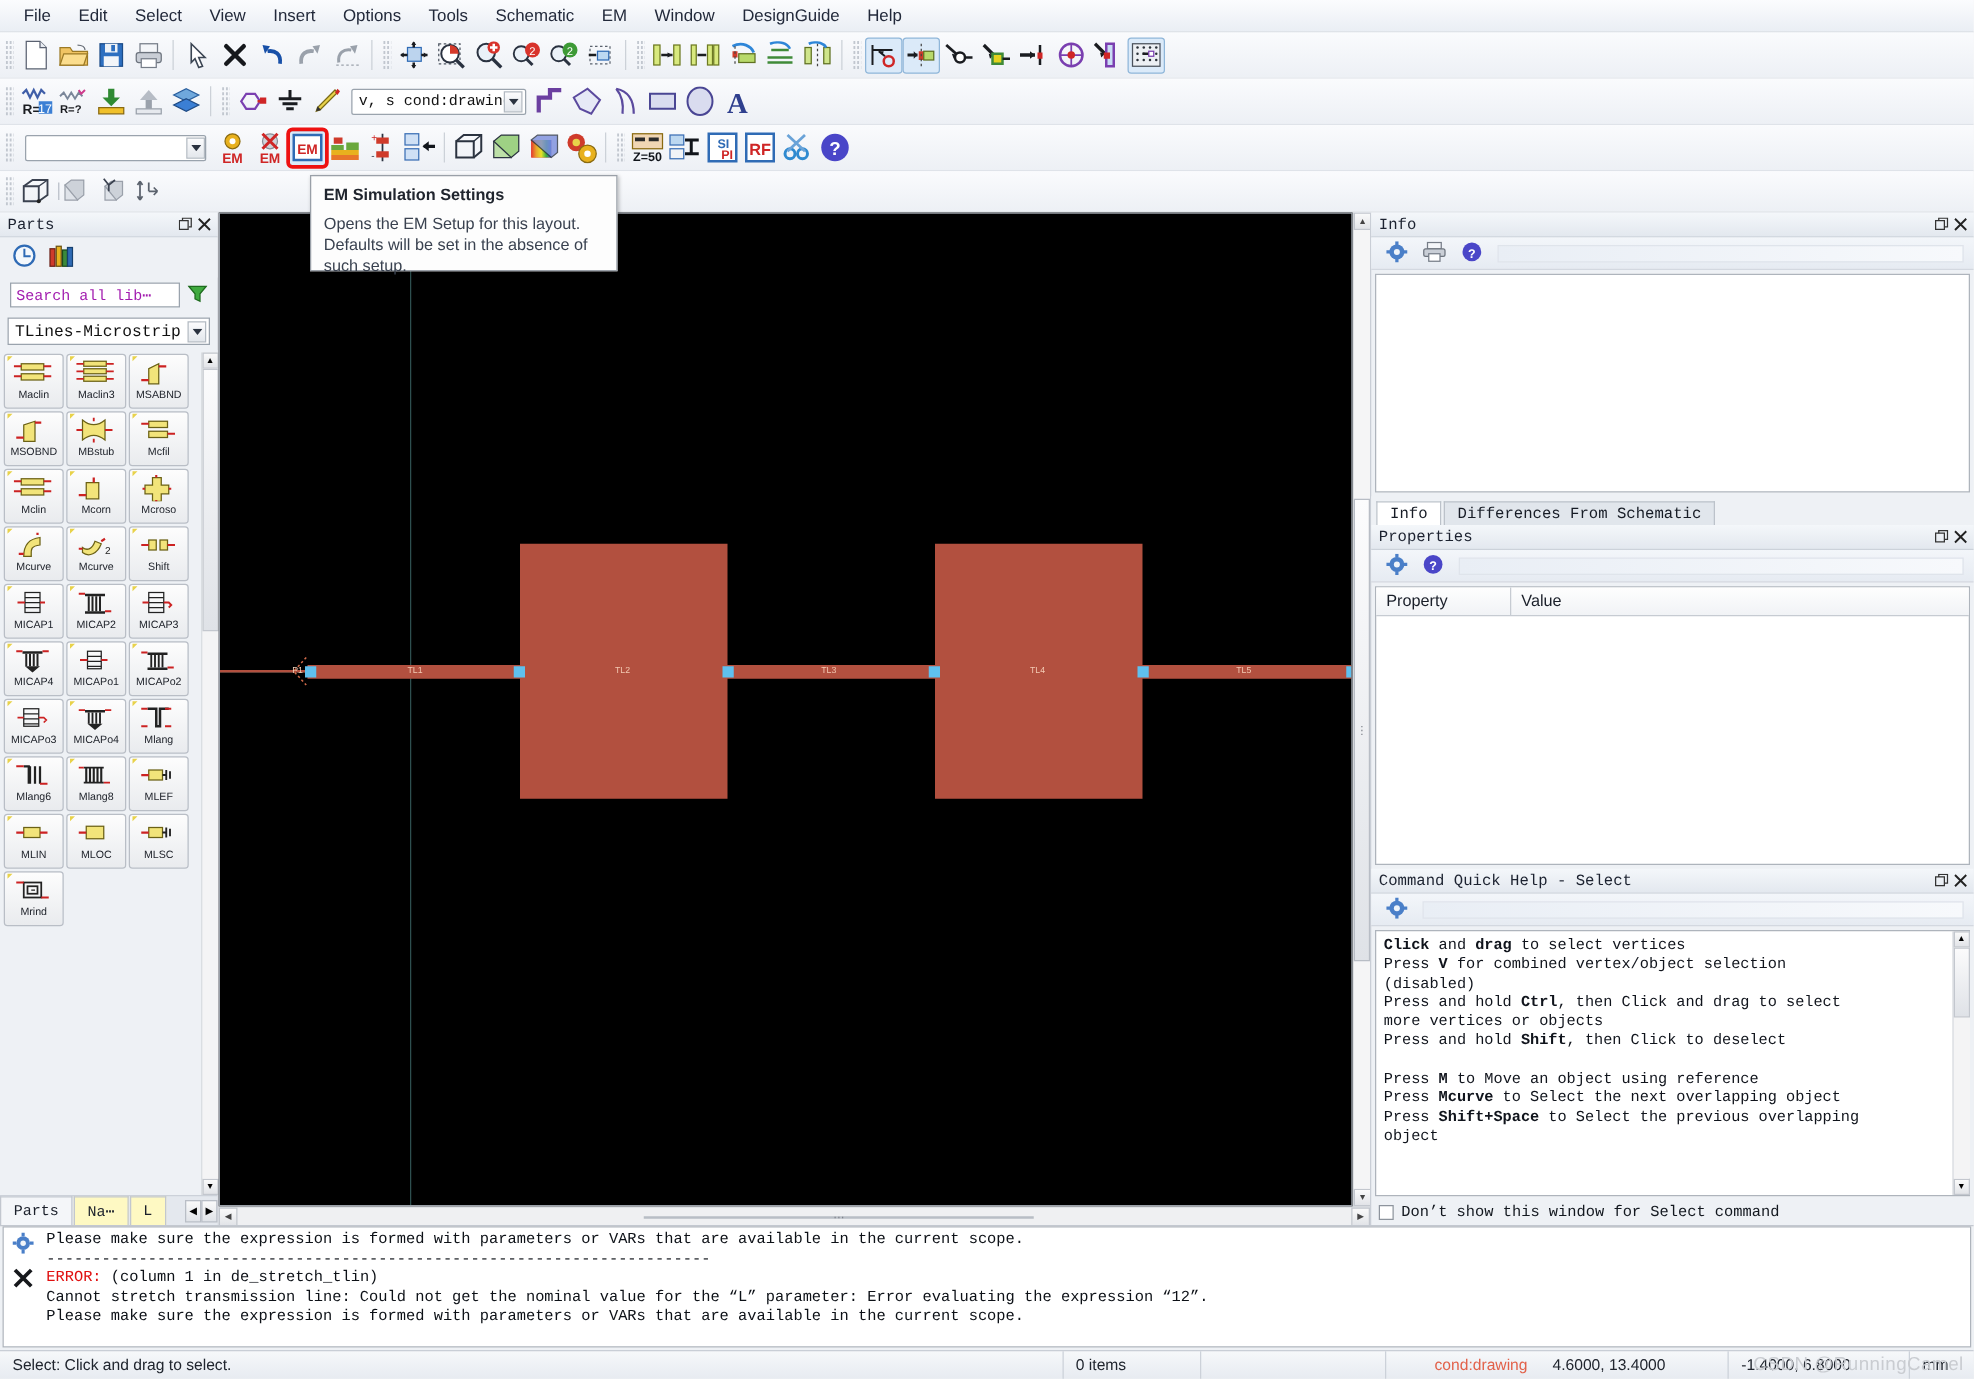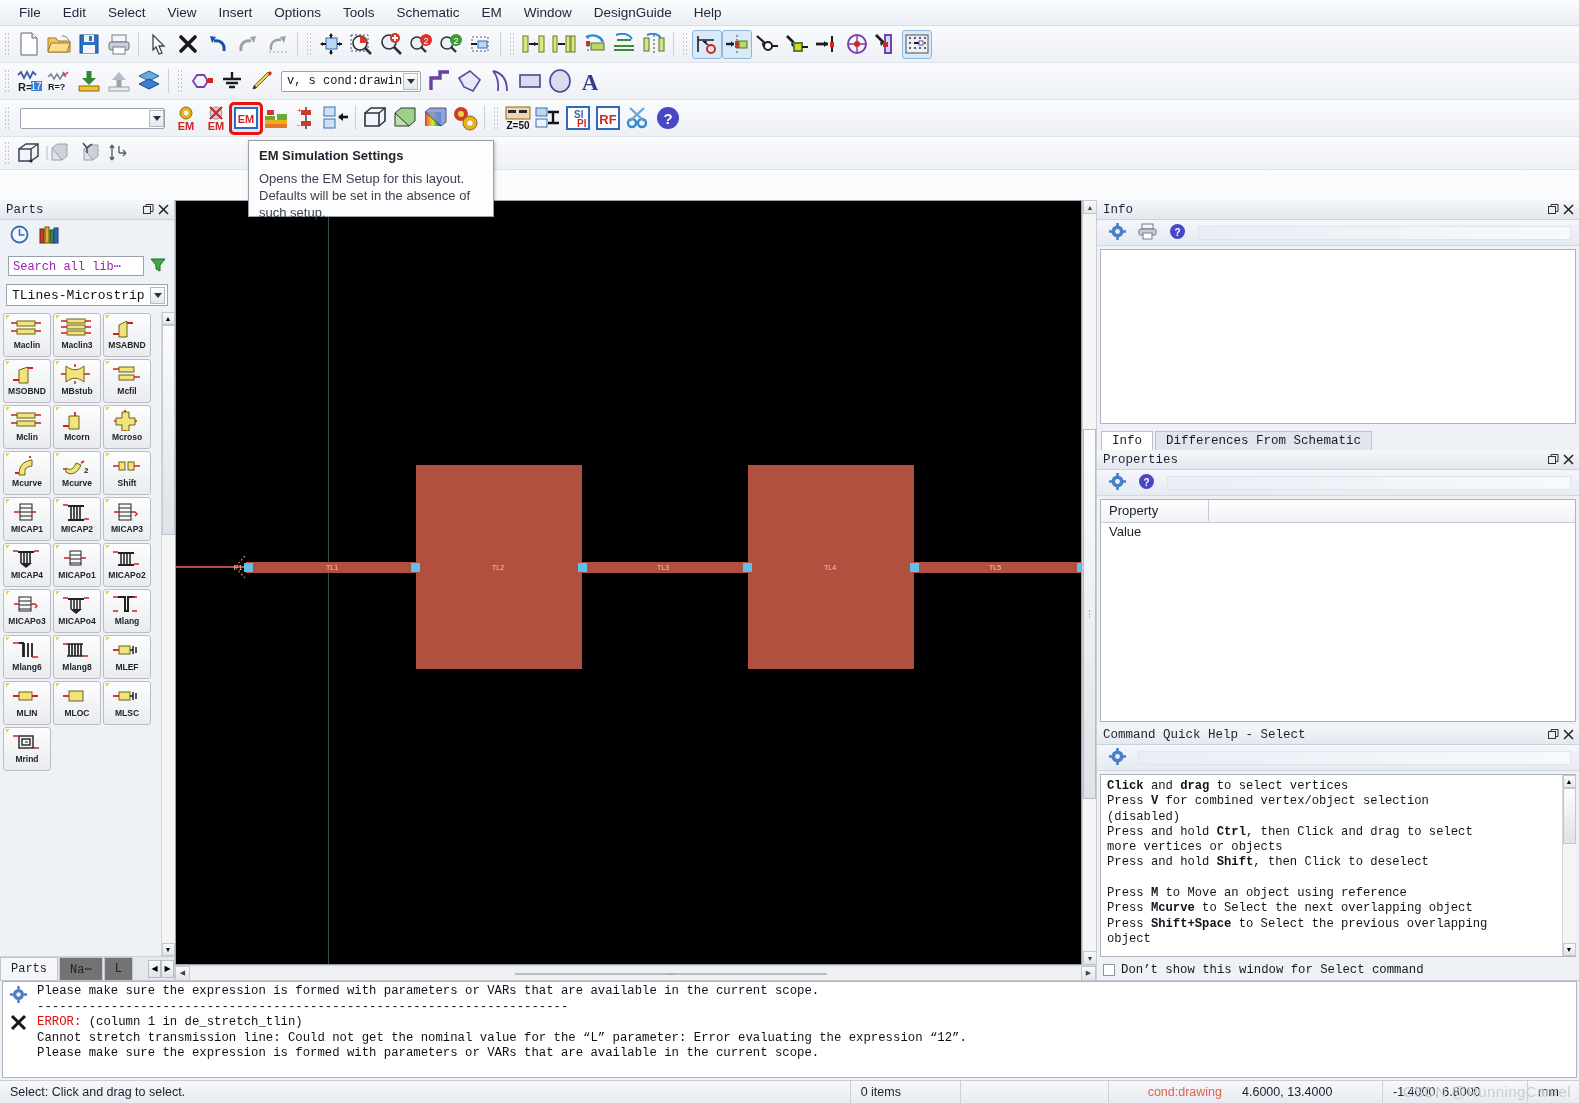--- a/index.html
+++ b/index.html
@@ -38,60 +38,60 @@
   .layercombo { width:140px; height:21px; border:1px solid #9aa3ad; background:#fff;
      display:flex; align-items:center; padding:0 2px 0 5px; font-family:"Liberation Mono", monospace;
      font-size:12px; color:#111; margin:0 4px; border-radius:2px;}
   .layercombo .txt { flex:1; white-space:nowrap; overflow:hidden; }
   .cbarrow { width:15px; height:17px; display:flex; align-items:center; justify-content:center;
      background:linear-gradient(#fcfcfd,#e3e7ec); border:1px solid #b3bac2; }
   .emptycombo { width:145px; height:21px; border:1px solid #9aa3ad; background:#fff;
      display:flex; align-items:center; justify-content:flex-end; margin:0 6px 0 6px; border-radius:2px;}
 
   
-  .main { flex:1; display:flex; min-height:0;margin-top:30px; }
+  .main { flex:1; display:flex; min-height:0; }
 
   
   .parts { width:175px; display:flex; flex-direction:column; background:#eef1f5;
            border-right:1px solid #c9ced6; }
   .paneltitle { height:20px; display:flex; align-items:center; padding:0 3px 0 6px;
      background:linear-gradient(#f4f7fa,#e3e8ef); border-bottom:1px solid #ccd2da;
      font-family:"Liberation Mono", monospace; font-size:12.5px; color:#1c2230; }
   .paneltitle .t { flex:1; white-space:nowrap; overflow:hidden; }
   .pbtn { width:15px; height:16px; display:flex; align-items:center; justify-content:center;
           color:#333; font-size:12px; cursor:default; }
   .parts-icons { height:32px; display:flex; align-items:center; gap:10px; padding-left:10px; background:#eef1f5;}
   .searchrow { height:28px; display:flex; align-items:center; gap:6px; padding:0 8px; }
   .searchbox { flex:1; height:20px; border:1px solid #9aa3ad; background:#fff; display:flex; align-items:center;
      padding:0 4px; font-family:"Liberation Mono", monospace; font-size:12px; color:#a21caf; }
   .catrow { height:30px; display:flex; align-items:center; padding:0 6px; }
   .catcombo { flex:1; height:22px; border:1px solid #9aa3ad; background:#fff; display:flex; align-items:center;
      padding:0 2px 0 5px; font-family:"Liberation Mono", monospace; font-size:13px; color:#111; }
   .catcombo .txt{flex:1; white-space:nowrap; overflow:hidden;}
-  .partsgrid-wrap { flex:1; display:flex; min-height:0; background:#eef1f5; padding:2px 0 0 2px;font-weight:bold;}
+  .partsgrid-wrap { flex:1; display:flex; min-height:0; background:#eef1f5; padding:2px 0 0 2px;}
   .partsgrid { flex:1; display:flex; flex-wrap:wrap; align-content:flex-start; overflow:hidden; }
   .partcell { width:48px; height:44px; margin:1px; background:linear-gradient(#fdfdfd,#e9ebee);
       border:1px solid #b9bec6; border-radius:3px; display:flex; flex-direction:column;
       align-items:center; justify-content:flex-start; position:relative; cursor:default; }
   .partcell .glyph { height:27px; display:flex; align-items:center; justify-content:center; padding-top:2px;}
   .partcell .nm { font-size:8.5px; color:#20242c; font-family:"Liberation Sans",sans-serif;
       line-height:9px; white-space:nowrap; }
   .partcell .corner { position:absolute; left:2px; top:1px; width:0; height:0;
       border-left:4px solid #e8d24a; border-bottom:4px solid transparent;}
   .vscroll { width:13px; background:#f0f0f0; border-left:1px solid #d3d7dd; display:flex;
       flex-direction:column; align-items:center; }
   .vscroll .arrow { width:13px; height:13px; background:linear-gradient(#fafafa,#e2e4e8);
       border:1px solid #c3c7ce; display:flex; align-items:center; justify-content:center; font-size:7px;}
   .vscroll .thumbarea{flex:1; width:13px; background:#f4f4f5; position:relative;}
   .vscroll .thumb{position:absolute; left:0; width:13px; background:linear-gradient(#fbfbfc,#dfe2e7);
       border:1px solid #c3c7ce;}
   .parts-tabs { height:24px; display:flex; align-items:stretch; background:#e4e8ee;
       border-top:1px solid #ccd1d9; }
   .ptab { padding:0 10px; display:flex; align-items:center; font-family:"Liberation Mono", monospace;
-      font-size:12px; color:#1b202b; border:1px solid #c2c7cf; border-bottom:none; background:#737373;
+      font-size:12px; color:#1b202b; border:1px solid #c2c7cf; border-bottom:none; background:#fef9c3;
       margin-right:1px; cursor:default;}
   .ptab.active { background:#f4f6f9; }
   .tabnav { margin-left:auto; display:flex; align-items:center; }
   .tabnav .nb { width:13px; height:18px; background:linear-gradient(#fafafa,#e0e3e8);
       border:1px solid #b9bec6; display:flex; align-items:center; justify-content:center; font-size:8px;}
 
   
   .canvaswrap { flex:1; display:flex; flex-direction:column; min-width:0; background:#dfe3e9; }
   .canvasrow { flex:1; display:flex; min-height:0; }
   .canvas { flex:1; background:#000; position:relative; overflow:hidden; border:1px solid #9aa0a8;}
@@ -123,21 +123,21 @@
   .toolstrip .fade { flex:1; height:14px; margin-right:8px;
      background:linear-gradient(90deg,#e9eef5,#f7f9fc); border:1px solid #dfe4eb; }
   .whitearea { background:#fff; border:1px solid #aeb4bc; margin:3px; }
   .subtabs { height:23px; display:flex; align-items:flex-end; padding-left:4px; background:#eef1f5; }
   .subtab { padding:2px 10px; font-family:"Liberation Mono",monospace; font-size:12.5px; color:#171c26;
      border:1px solid #bcc2ca; border-bottom:none; background:#e1e6ec; margin-right:2px; cursor:default;}
   .subtab.active { background:#fff; }
   .proptable { flex:1; background:#fff; border:1px solid #aeb4bc; margin:3px; display:flex;
      flex-direction:column; min-height:0; }
   .propheader { height:23px; display:flex; border-bottom:1px solid #c6cbd2;
-     background:linear-gradient(#fefefe,#f1f3f6);flex-direction:column; }
+     background:linear-gradient(#fefefe,#f1f3f6); }
   .propheader div { padding:3px 8px; font-size:13px; color:#1a1f29; }
   .propheader .c1 { width:108px; border-right:1px solid #c6cbd2; }
   .helpbody { flex:1; background:#fff; border:1px solid #aeb4bc; margin:3px; display:flex; min-height:0;}
   .helptext { flex:1; padding:4px 6px; font-family:"Liberation Mono", monospace; font-size:12.2px;
      line-height:15.3px; color:#10141c; overflow:hidden; }
   .helptext b { font-weight:bold; }
   .chkrow { height:20px; display:flex; align-items:center; gap:6px; padding-left:6px; font-family:"Liberation Mono",monospace;
      font-size:12.3px; color:#13181f;}
   .chkbox { width:12px; height:12px; border:1px solid #8d949d; background:#fff; }
 

